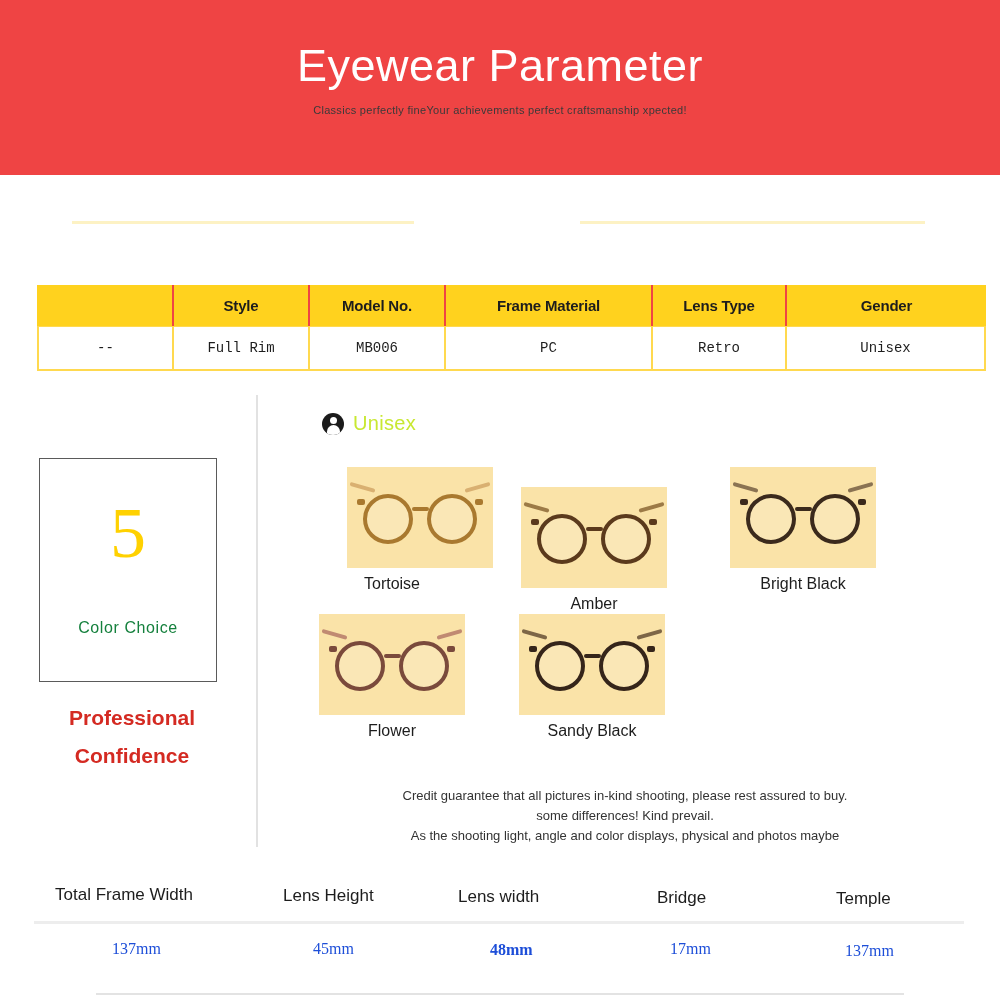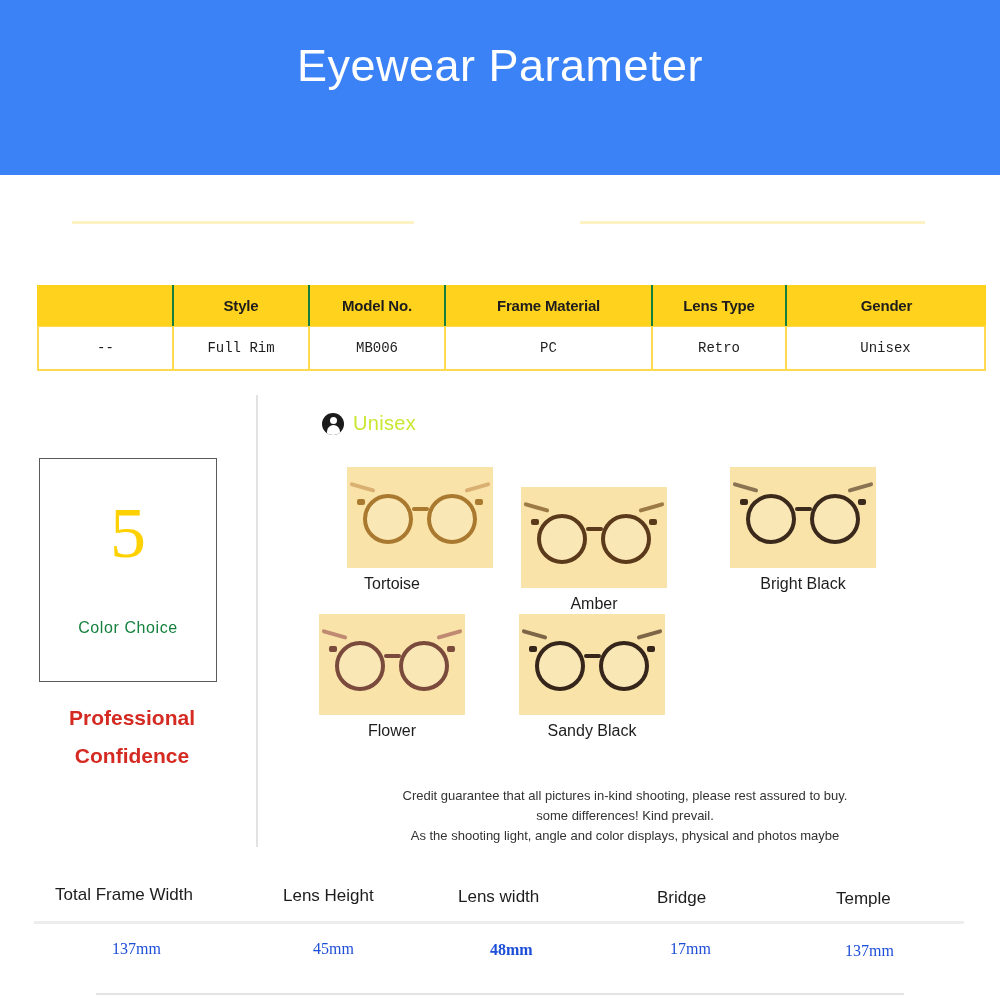--- a/index.html
+++ b/index.html
@@ -14,21 +14,21 @@
     overflow: hidden;
     font-family: "Liberation Sans", sans-serif;
     color: #1a1a1a;
   }
 
   
   .hero {
     position: absolute;
     left: 0; top: 0;
     width: 1000px; height: 175px;
-    background: #3b82f6;
+    background: #ef4444;
     overflow: hidden;
   }
   .hero-title {
     position: absolute;
     left: 0; top: 40px;
     width: 1000px;
     text-align: center;
     color: #ffffff;
     font-size: 45px;
     font-weight: 400;
@@ -66,21 +66,21 @@
     border-collapse: separate;
     border-spacing: 0;
     table-layout: fixed;
   }
   .spec-table th {
     background: #ffd21e;
     color: #1d1d1d;
     font-size: 15px;
     font-weight: 700;
     height: 39px;
-    border-right: 2px solid #15803d;
+    border-right: 2px solid #ef4444;
     font-family: "Liberation Sans", sans-serif;
     letter-spacing: -0.2px;
   }
   .spec-table th:last-child { border-right: none; }
   .spec-table td {
     background: #ffffff;
     color: #1d1d1d;
     font-size: 14px;
     height: 40px;
     text-align: center;
@@ -277,20 +277,21 @@
     left: 96px; top: 993px;
     width: 808px; height: 2px;
     background: #e3e3e3;
   }
 </style>
 </head>
 <body>
 
 <div class="hero">
   <div class="hero-title">Eyewear Parameter</div>
+  <div class="hero-sub l1">Classics perfectly fineYour  achievements perfect craftsmanship xpected!</div>
 </div>
 
 <div class="deco-rule left"></div>
 <div class="deco-rule right"></div>
 
 <table class="spec-table">
   <thead>
     <tr>
       <th style="width:133px"></th>
       <th style="width:132px">Style</th>

